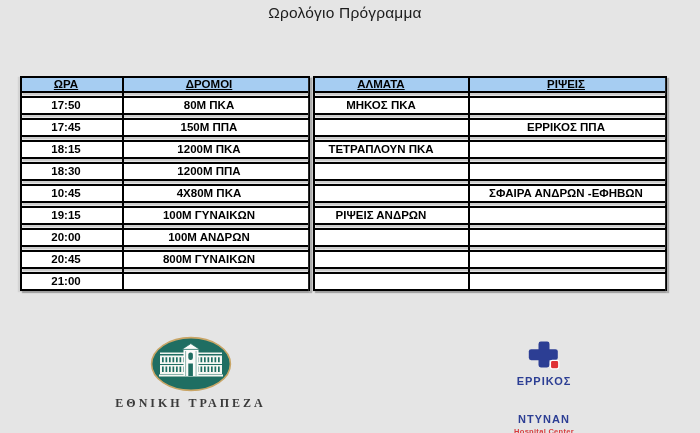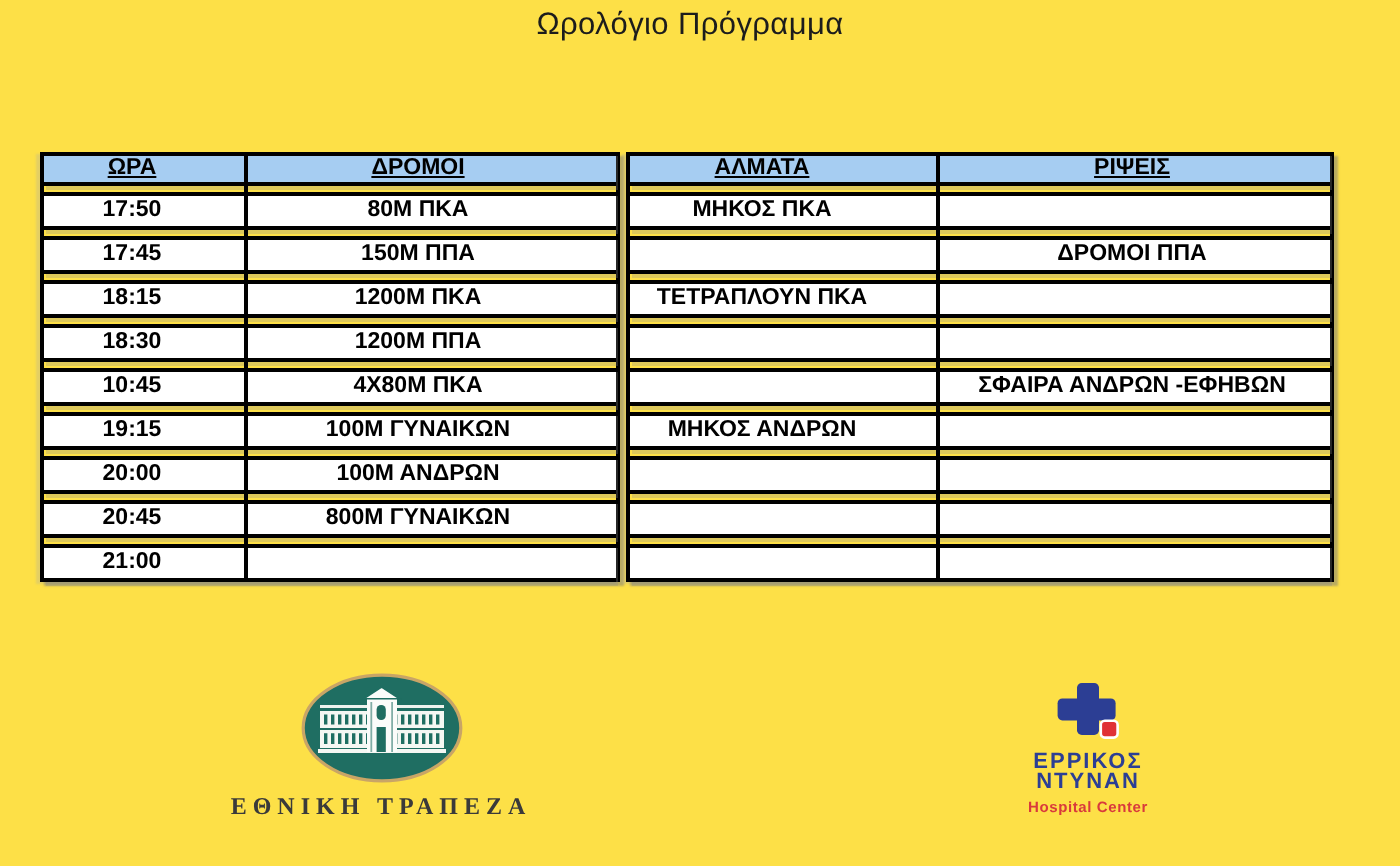--- a/index.html
+++ b/index.html
@@ -1,16 +1,16 @@
 <!DOCTYPE html>
 <html><head>
 <meta charset="utf-8">
 <style>
   html,body{margin:0;padding:0;background:#fff;}
-  .page{position:relative;width:700px;height:433px;background:#fde047;overflow:hidden;
+  .page{position:relative;width:700px;height:433px;background:#e5e5e5;overflow:hidden;
         font-family:"Liberation Sans",sans-serif;}
   .title{position:absolute;top:4px;left:0;width:690px;text-align:center;
          font-size:15.5px;color:#1c1c1c;letter-spacing:0.2px;}
   
   .half{position:absolute;top:76px;box-sizing:border-box;
         border-left:2px solid #000;border-right:2px solid #000;
         box-shadow:2px 2px 1px rgba(120,120,120,.5), -2px 1px 1px rgba(170,170,170,.3);}
   .half.left{left:20px;width:290px;}
   .half.right{left:313px;width:354px;}
   .vdiv{position:absolute;top:0;bottom:0;width:2px;background:#000;z-index:5;}
@@ -28,21 +28,21 @@
   .half.left  .c2{flex:1;}
   .half.right .c1{width:132px;}
   .half.right .c2{flex:1;margin-left:20px;}
   
   .bank{position:absolute;left:113px;top:336px;width:155px;text-align:center;}
   .bank svg{display:block;margin:0 auto;}
   .bank-label{margin-top:4px;font-family:"Liberation Serif",serif;font-size:12px;
               font-weight:bold;letter-spacing:3px;color:#3a3a3a;white-space:nowrap;}
   .hospital{position:absolute;left:484px;top:341px;width:120px;text-align:center;}
   .hospital svg{display:block;margin:0 auto;}
-  .hosp-name{font-size:11px;font-weight:bold;color:#2c3e94;letter-spacing:1px;line-height:9.5px;}
+  .hosp-name{font-size:11px;font-weight:bold;color:#2c3e94;letter-spacing:1px;line-height:9.5px;margin-top:28px;}
   .hosp-name.first{margin-top:7px;}
   .hosp-sub{margin-top:2.5px;font-size:7.5px;font-weight:bold;color:#d93a3c;letter-spacing:0.3px;}
 </style>
 </head>
 <body>
 
 <div class="page">
 
   <div class="title">Ωρολόγιο Πρόγραμμα</div>
 
@@ -94,36 +94,36 @@
     <div class="trow head">
       <div class="cell c1">ΑΛΜΑΤΑ</div>
       <div class="cell c2">ΡΙΨΕΙΣ</div>
     </div>
     <div class="trow">
       <div class="cell c1">ΜΗΚΟΣ ΠΚΑ</div>
       <div class="cell c2"></div>
     </div>
     <div class="trow">
       <div class="cell c1"></div>
-      <div class="cell c2">ΔΡΟΜΟΙ ΠΠΑ</div>
+      <div class="cell c2">ΕΡΡΙΚΟΣ ΠΠΑ</div>
     </div>
     <div class="trow">
       <div class="cell c1">ΤΕΤΡΑΠΛΟΥΝ ΠΚΑ</div>
       <div class="cell c2"></div>
     </div>
     <div class="trow">
       <div class="cell c1"></div>
       <div class="cell c2"></div>
     </div>
     <div class="trow">
       <div class="cell c1"></div>
       <div class="cell c2">ΣΦΑΙΡΑ ΑΝΔΡΩΝ -ΕΦΗΒΩΝ</div>
     </div>
     <div class="trow">
-      <div class="cell c1">ΜΗΚΟΣ ΑΝΔΡΩΝ</div>
+      <div class="cell c1">ΡΙΨΕΙΣ ΑΝΔΡΩΝ</div>
       <div class="cell c2"></div>
     </div>
     <div class="trow">
       <div class="cell c1"></div>
       <div class="cell c2"></div>
     </div>
     <div class="trow">
       <div class="cell c1"></div>
       <div class="cell c2"></div>
     </div>

